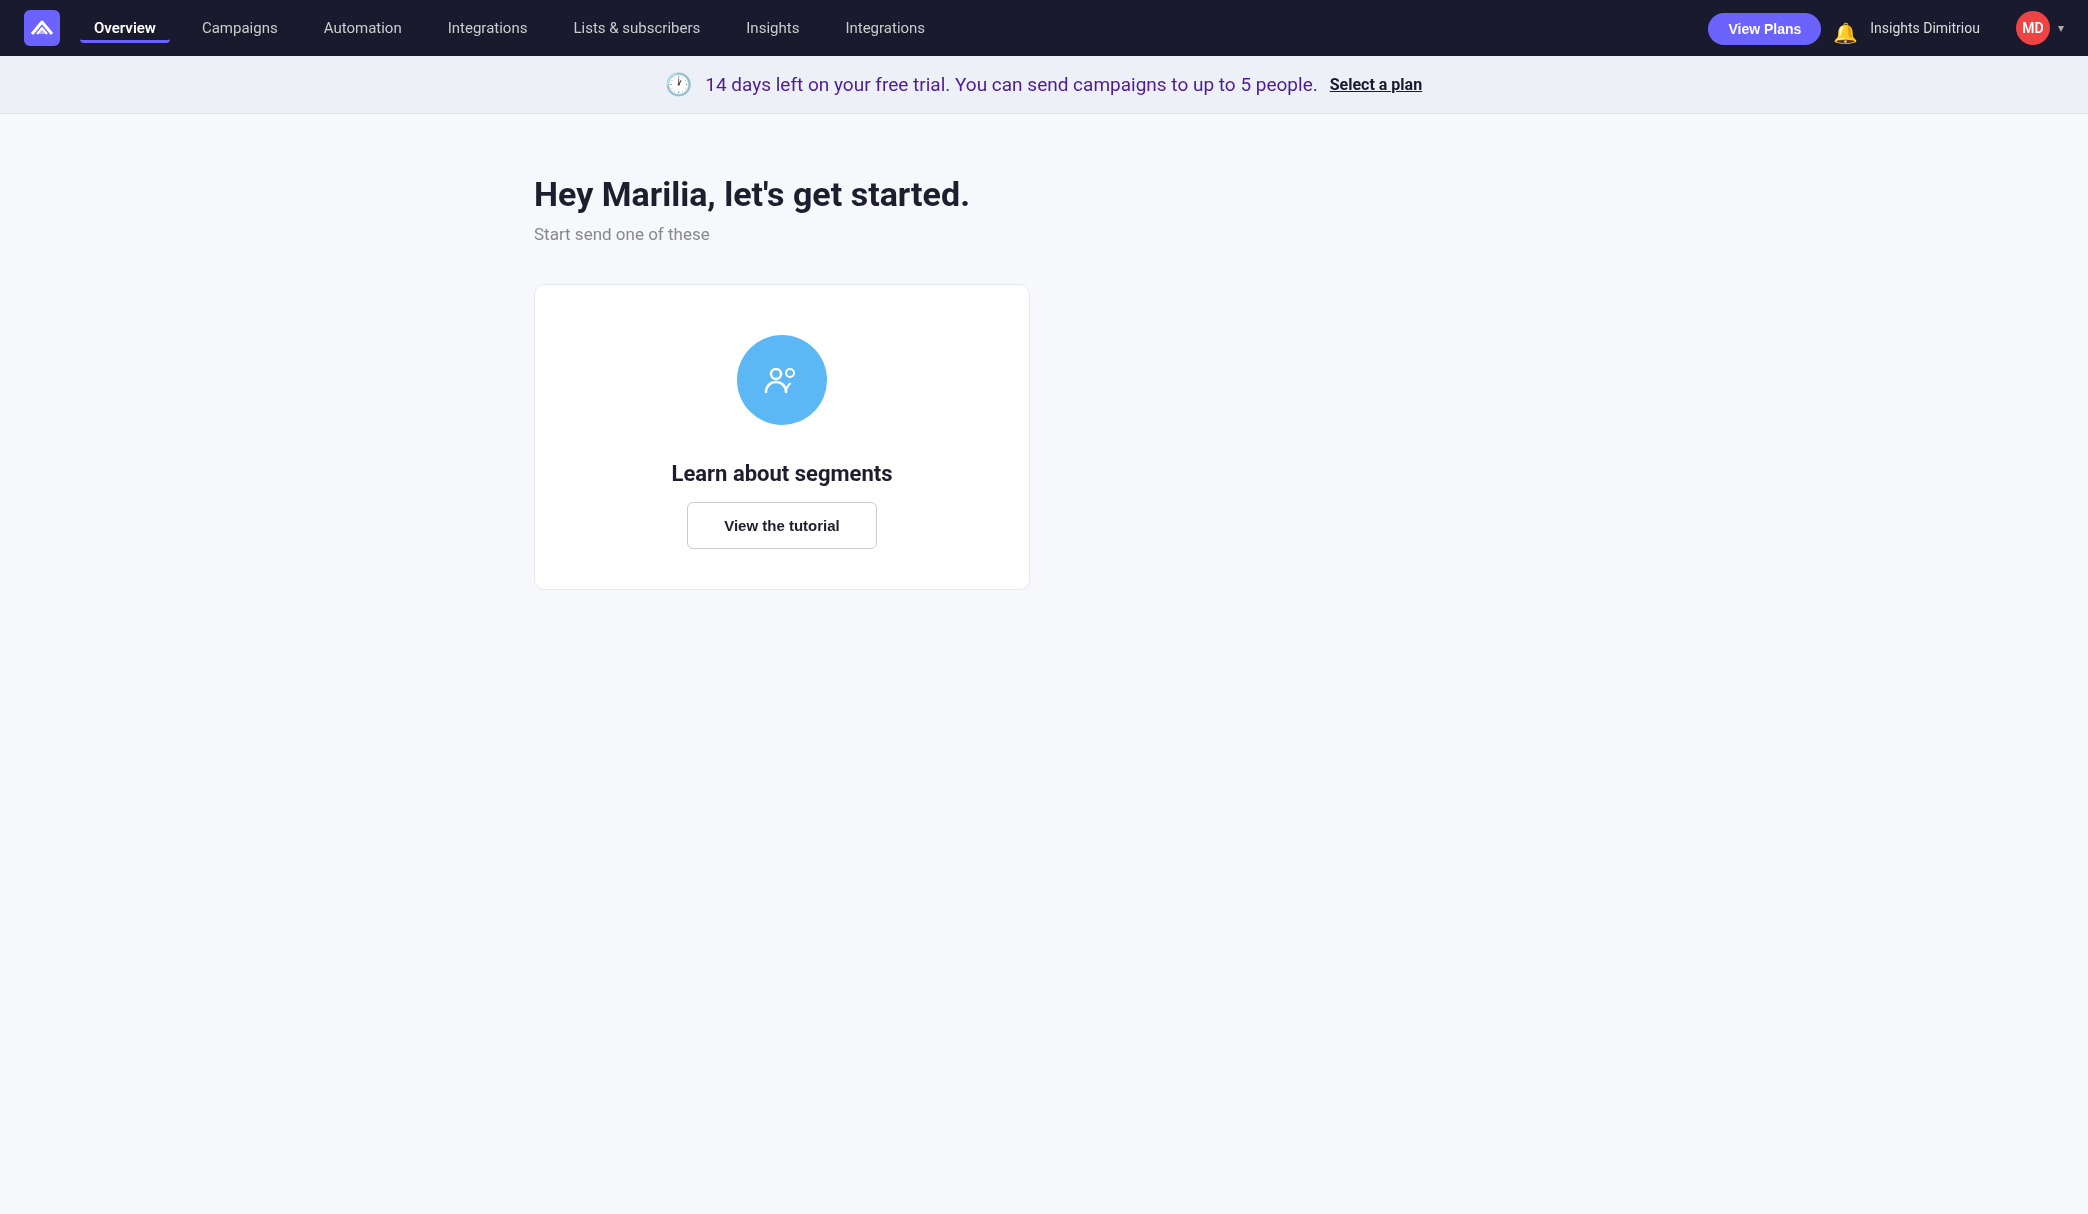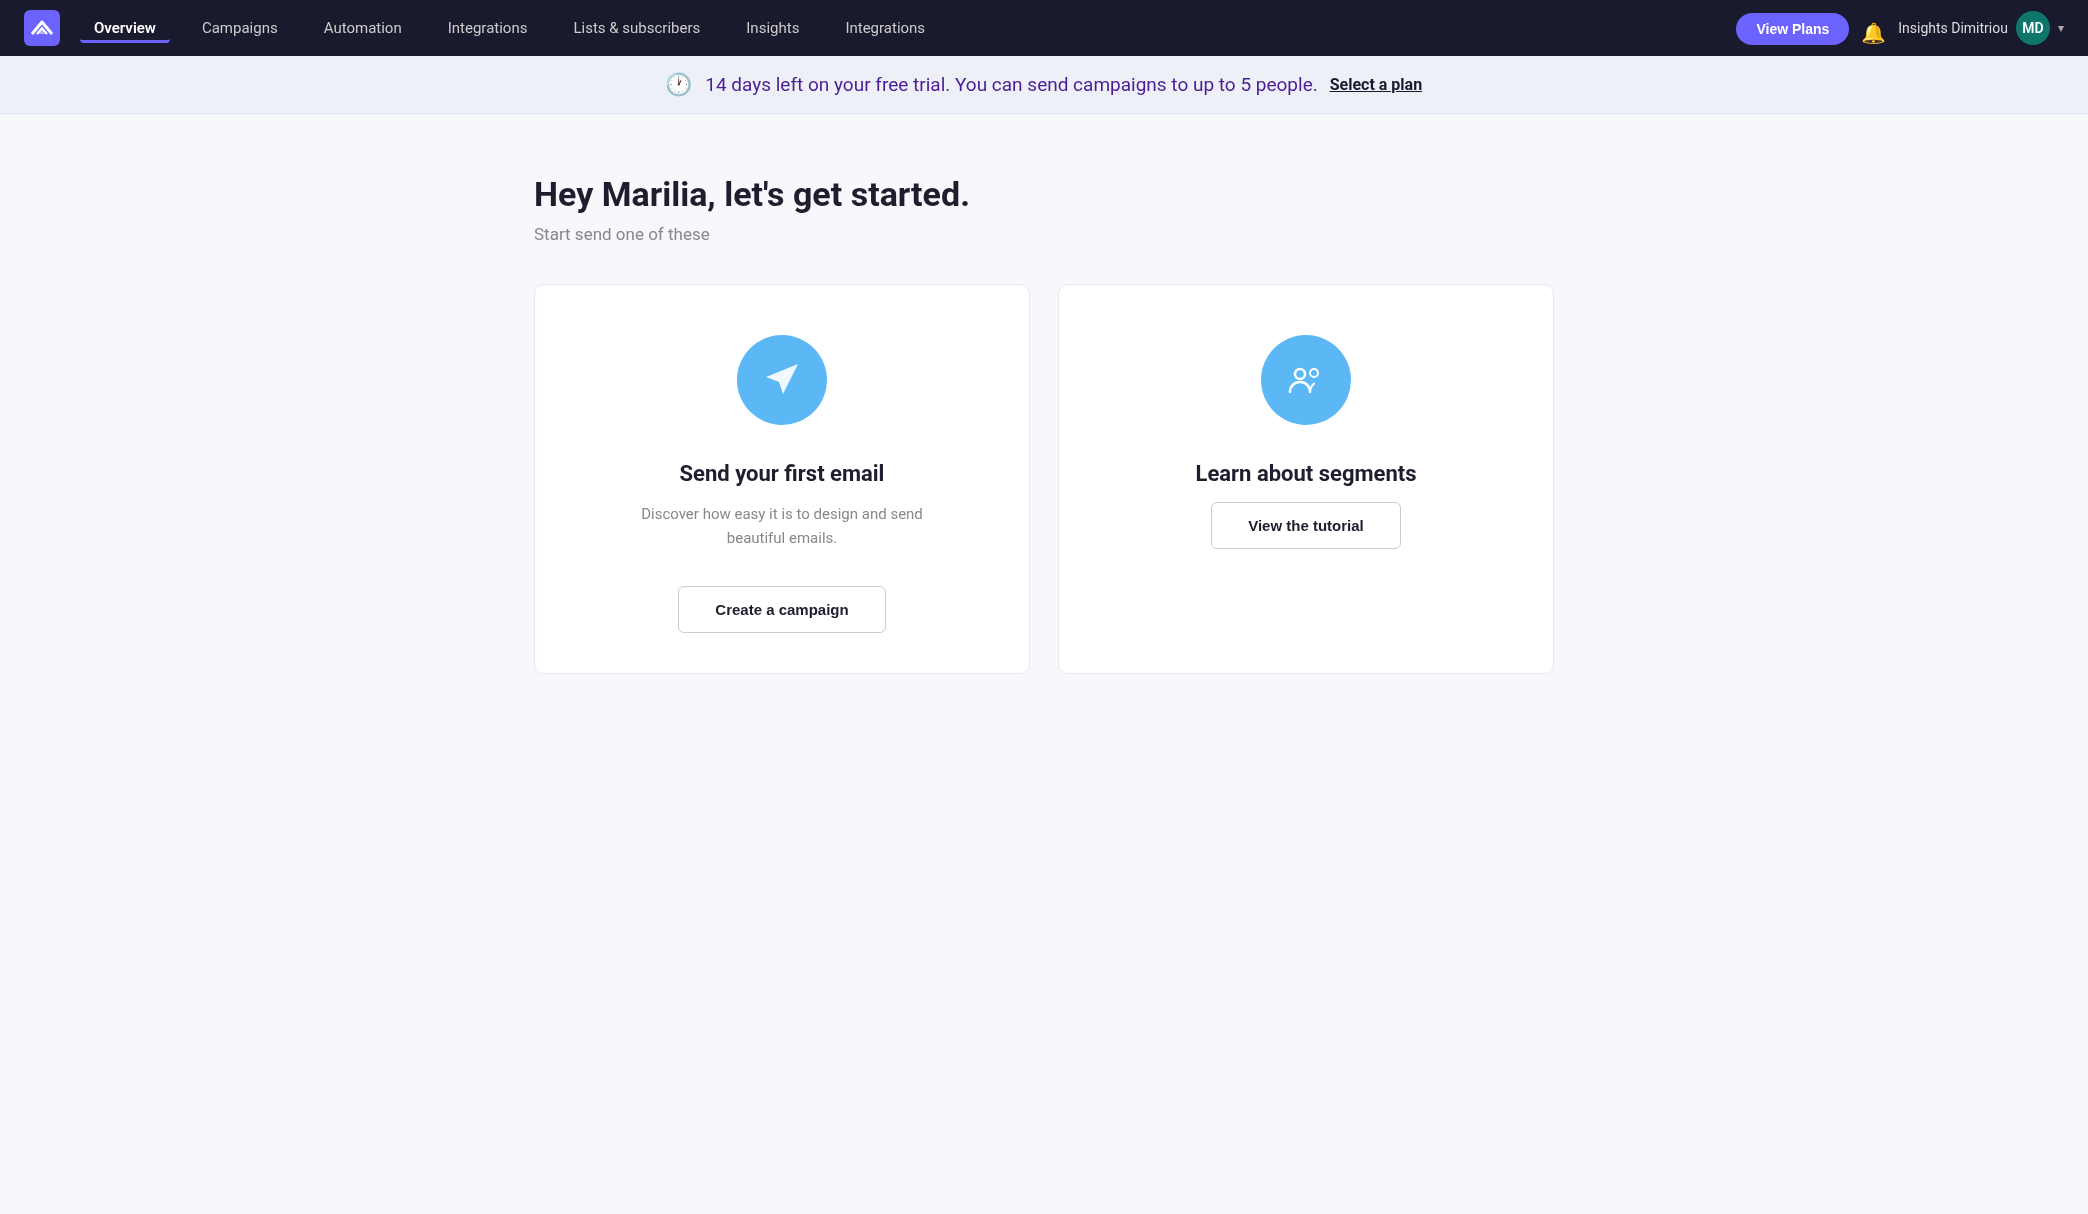--- a/index.html
+++ b/index.html
@@ -69,28 +69,29 @@
       cursor: pointer;
     }
     .user-name {
       color: #ddd;
       font-size: 14px;
     }
     .avatar {
       width: 34px;
       height: 34px;
       border-radius: 50%;
-      background: #0f766e;
+      background: #ef4444;
       overflow: hidden;
       display: flex;
       align-items: center;
       justify-content: center;
       font-size: 14px;
       color: #fff;
       font-weight: 600;
+      margin-left: 28px;
     }
     .chevron-down {
       color: #aaa;
       font-size: 12px;
     }
 
     
     .trial-banner {
       background: #eef0f8;
       display: flex;
@@ -230,32 +231,20 @@
   <span class="trial-text">14 days left on your free trial. You can send campaigns to up to 5 people.</span>
   <a class="trial-link">Select a plan</a>
 </div>
 
 <div class="main">
   <h1 class="greeting">Hey Marilia, let's get started.</h1>
   <p class="subtitle">Start send one of these</p>
 
   <div class="cards-row">
 
-    <div class="card">
-      <div class="card-icon-circle">
-
-        <svg viewBox="0 0 44 44" fill="none" xmlns="http://www.w3.org/2000/svg">
-          <path d="M38 6L6 19l13 5 4 12 15-30z" fill="white" opacity="0.9"></path>
-          <path d="M19 24l8-8" stroke="white" stroke-width="1.5"></path>
-        </svg>
-      </div>
-      <h2 class="card-title">Send your first email</h2>
-      <p class="card-desc">Discover how easy it is to design and send beautiful emails.</p>
-      <button class="card-btn">Create a campaign</button>
-    </div>
 
     <div class="card">
       <div class="card-icon-circle">
 
         <svg viewBox="0 0 44 44" fill="none" xmlns="http://www.w3.org/2000/svg">
           <circle cx="16" cy="16" r="5" stroke="white" stroke-width="2.5" fill="none"></circle>
           <path d="M6 34c0-6 4.5-10 10-10s10 4 10 10" stroke="white" stroke-width="2.5" fill="none" stroke-linecap="round"></path>
           <circle cx="30" cy="15" r="4" stroke="white" stroke-width="2" fill="none"></circle>
           <path d="M26 34c0-4 3-7.5 4-8.5" stroke="white" stroke-width="2" fill="none" stroke-linecap="round"></path>
         </svg>

